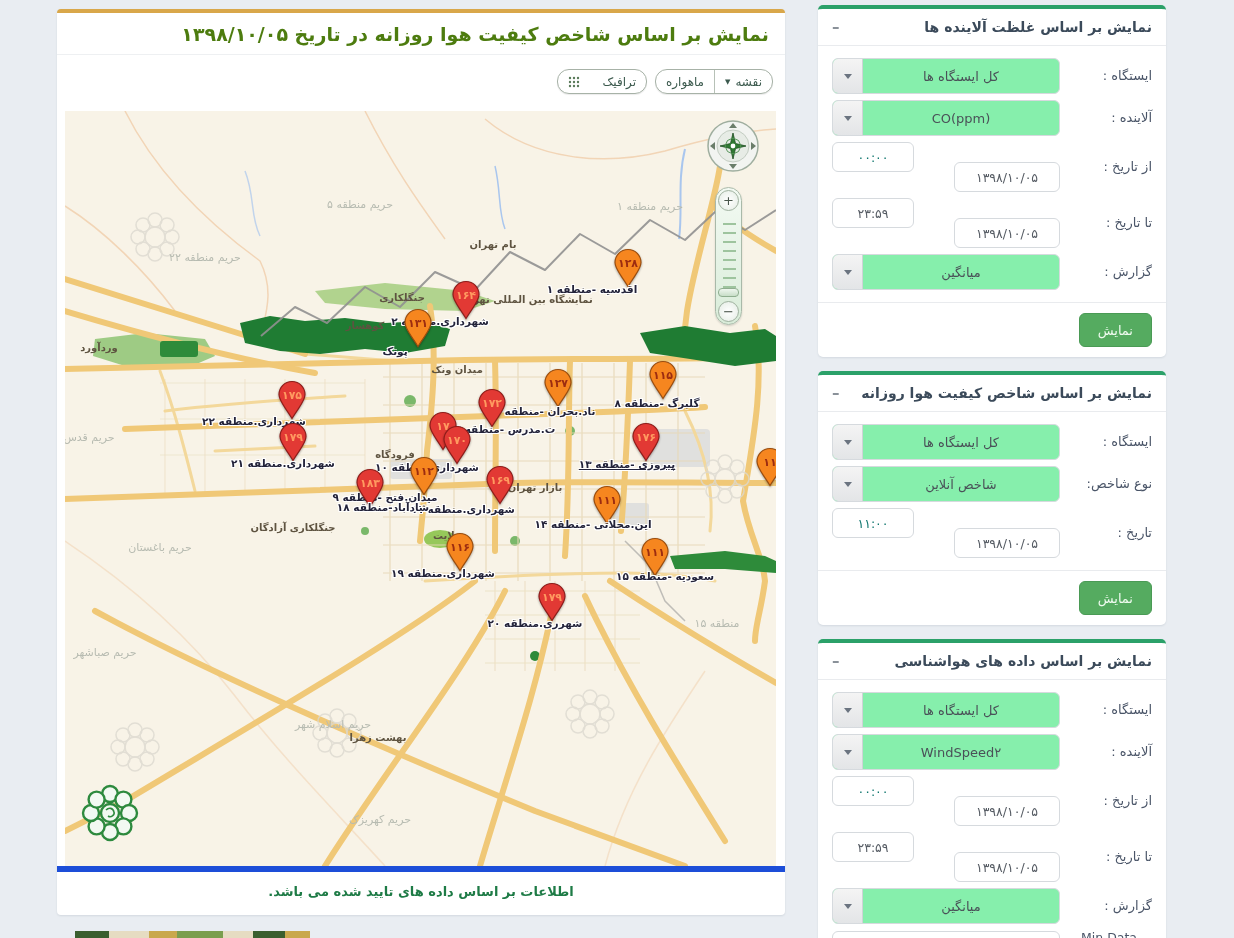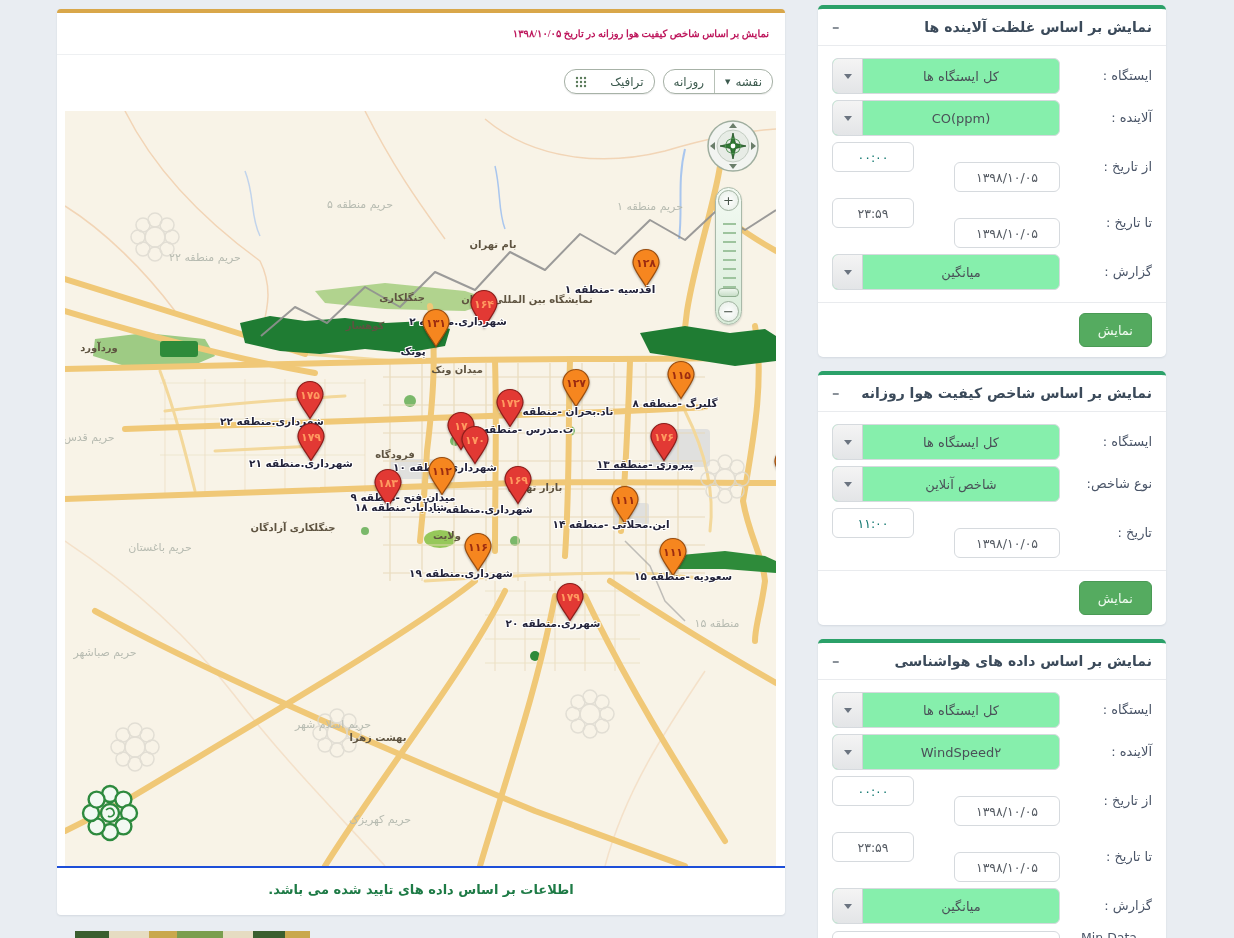--- a/index.html
+++ b/index.html
@@ -13,36 +13,36 @@
   
   .map-card{
     position:absolute; left:57px; top:9px; width:728px; height:906px;
     background:#fff; border-top:4px solid #d9a74a; border-radius:4px;
     box-shadow:0 1px 2px rgba(60,70,90,.12);
   }
   .map-card-header{
     height:42px; display:flex; align-items:center; direction:rtl;
     padding:0 16px; border-bottom:1px solid #eef0f2;
   }
-  .map-card-title{ font-size:10px; font-weight:bold; color:#be185d;font-family:Liberation Serif, serif; }
+  .map-card-title{ font-size:19px; font-weight:bold; color:#4d7c0f; }
   .map-toolbar{ position:relative; height:56px; }
   .maptype{ position:absolute; right:12px; top:14px; display:flex; gap:8px; direction:ltr; }
   .pill{ display:flex; align-items:center; height:25px; background:#fff;
     border:1px solid #a7b2a7; border-radius:12px; overflow:hidden;
     font-size:12px; color:#3c5a4e; box-shadow:0 1px 1px rgba(0,0,0,.08); cursor:pointer;}
   .seg-item{ padding:0 10px; height:100%; display:flex; align-items:center; gap:5px; }
   .seg-item + .seg-item{ border-left:1px solid #b7c1b7; }
   .seg-caret{ font-size:7px; color:#3c5a4e; }
   .btn-traffic{ padding:0 10px; gap:23px; }
   .map-area{
     position:relative; margin:0 8px; width:711px; height:755px;
     overflow:hidden; background:#f8f3e7; direction:ltr;
   }
   .map-area > svg{ position:absolute; left:0; top:0; }
-  #marker-layer{ position:absolute; left:0; top:0; width:100%; height:100%;margin-left:18px; }
+  #marker-layer{ position:absolute; left:0; top:0; width:100%; height:100%; }
   .pin{ position:absolute; width:30px; height:40px; filter:drop-shadow(0 1px 1px rgba(0,0,0,.35)); cursor:pointer; }
   .pin svg text{ font-size:11px; font-weight:bold; font-family:"DejaVu Sans",sans-serif; }
   .pin.red path{ fill:#e23934; stroke:#8e1d1a; stroke-width:1.2; }
   .pin.red text{ fill:#ff9a60; }
   .pin.orange path{ fill:#f6861f; stroke:#9a4d0e; stroke-width:1.2; }
   .pin.orange text{ fill:#9c2c10; }
   .mlabel{ position:absolute; transform:translate(-50%,-50%); font-size:10.5px; font-weight:bold;
     color:#23233a; white-space:nowrap; direction:rtl;
     text-shadow:1px 1px 0 #fff,-1px 1px 0 #fff,1px -1px 0 #fff,-1px -1px 0 #fff,0 1px 0 #fff,0 -1px 0 #fff; }
   
@@ -53,21 +53,21 @@
   .zoombtn{ position:absolute; left:2px; width:21px; height:21px; border-radius:50%;
     background:radial-gradient(#ffffff,#e4ece4); border:1px solid #9fb19f;
     color:#49564b; font-size:13px; line-height:19px; text-align:center; cursor:pointer; }
   .zoombtn.plus{ top:2px; } .zoombtn.minus{ bottom:2px; }
   .zoomtrack{ position:absolute; left:7px; top:28px; width:13px; height:82px;
     background:repeating-linear-gradient(to bottom, transparent 0 7px, #9ec49e 7px 9px); }
   .zoomhandle{ position:absolute; left:2px; top:100px; width:21px; height:9px; border-radius:4px;
     background:linear-gradient(#eef6ee,#c8dec8); border:1px solid #8fae8f; cursor:grab; }
   .map-card-footer{
     height:44px; display:flex; align-items:center; justify-content:center;
-    border-top:2px solid #1d4ed8;
+    border-top:6px solid #1d4ed8;
   }
   .footer-note{ color:#1e7b46; font-weight:bold; font-size:13px; direction:rtl; }
   
   .side-col{ position:absolute; left:818px; top:5px; width:348px; display:flex; flex-direction:column; gap:14px; }
   .panel{ background:#fff; border-top:4px solid #2ba169; border-radius:5px;
     box-shadow:0 1px 2px rgba(60,70,90,.12); }
   .panel-header{ display:flex; direction:rtl; justify-content:space-between; align-items:center;
     padding:10px 14px; border-bottom:1px solid #e9ebee; }
   .panel-title{ font-size:14px; font-weight:bold; color:#3b4a5a; }
   .panel-collapse{ color:#8a9199; font-weight:bold; font-size:15px; cursor:pointer; line-height:10px; }
@@ -118,21 +118,21 @@
               <circle cx="10" cy="6" r="1.2"></circle>
             <circle cx="2" cy="10" r="1.2"></circle>
               <circle cx="6" cy="10" r="1.2"></circle>
               <circle cx="10" cy="10" r="1.2"></circle>
           </g>
         </svg>
         <span>ترافیک</span>
       </div>
       <div class="pill">
         <div class="seg-item">
-          <span>روزانه</span>
+          <span>ماهواره</span>
         </div>
         <div class="seg-item">
           <span class="seg-caret">▼</span>
           <span>نقشه</span>
         </div>
       </div>
     </div>
   </div>
 
   <div class="map-area">
@@ -343,21 +343,21 @@
           <text x="24" y="330" fill="#b7bbb1" font-size="11" text-anchor="middle" font-family="&quot;DejaVu Sans&quot;, sans-serif">حریم قدس</text>
         </g>
     </svg>
 
     <div id="marker-layer">
         <div class="pin orange" style="left: 548px; top: 137px;"><svg width="30" height="40" viewBox="0 0 30 40">
             <path d="M15 1.5 C7.6 1.5 2 7.4 2 14.6 C2 21.2 7.6 26.2 15 38.5 C22.4 26.2 28 21.2 28 14.6 C28 7.4 22.4 1.5 15 1.5 Z"></path>
             <text x="15" y="18.5" text-anchor="middle">۱۲۸</text>
           </svg></div>
         <div class="mlabel" style="left: 527px; top: 178px;">اقدسیه -منطقه ۱</div>
-        <div class="pin red" style="left: 386px; top: 178px;"><svg width="30" height="40" viewBox="0 0 30 40">
+        <div class="pin red" style="left: 386px; top: 169px;"><svg width="30" height="40" viewBox="0 0 30 40">
             <path d="M15 1.5 C7.6 1.5 2 7.4 2 14.6 C2 21.2 7.6 26.2 15 38.5 C22.4 26.2 28 21.2 28 14.6 C28 7.4 22.4 1.5 15 1.5 Z"></path>
             <text x="15" y="18.5" text-anchor="middle">۱۶۴</text>
           </svg></div>
         <div class="mlabel" style="left: 375px; top: 210px;">شهرداری.منطقه ۲</div>
         <div class="pin orange" style="left: 338px; top: 197px;"><svg width="30" height="40" viewBox="0 0 30 40">
             <path d="M15 1.5 C7.6 1.5 2 7.4 2 14.6 C2 21.2 7.6 26.2 15 38.5 C22.4 26.2 28 21.2 28 14.6 C28 7.4 22.4 1.5 15 1.5 Z"></path>
             <text x="15" y="18.5" text-anchor="middle">۱۳۱</text>
           </svg></div>
         <div class="mlabel" style="left: 330px; top: 240px;">پونک</div>
         <div class="pin orange" style="left: 478px; top: 257px;"><svg width="30" height="40" viewBox="0 0 30 40">

